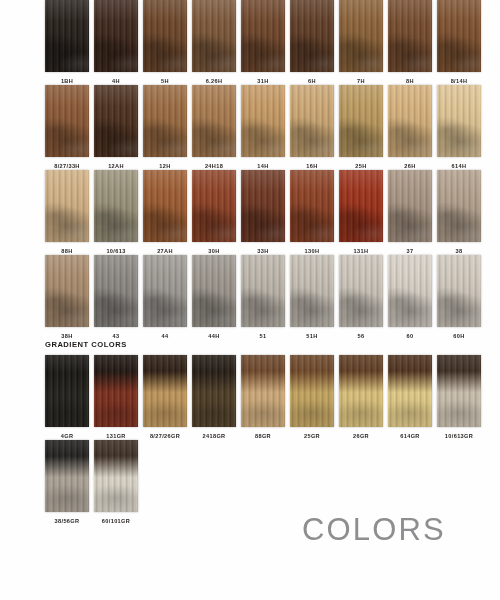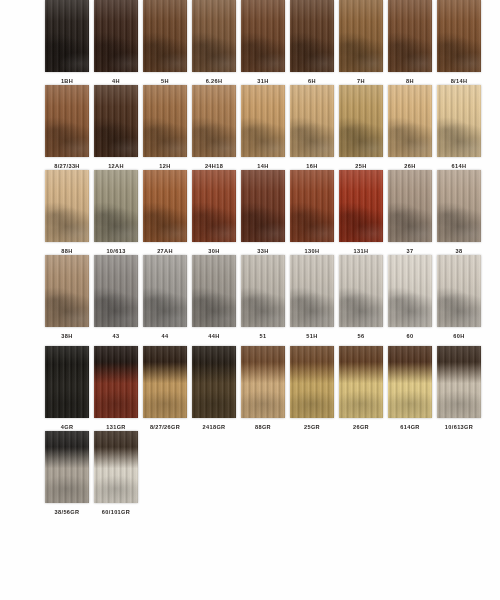--- a/index.html
+++ b/index.html
@@ -272,20 +272,21 @@
           <div class="swatch-chip" style="background-color: rgb(217, 210, 199);"></div>
           <div class="swatch-label">60</div>
         </div>
         <div class="swatch-cell">
           <div class="swatch-chip" style="background-color: rgb(210, 202, 190);"></div>
           <div class="swatch-label">60H</div>
         </div>
       </div>
     </div>
 
+  <div class="section-heading">GRADIENT COLORS</div>
 
   <div class="spacer-sm"></div>
 
   <div id="gradient-rows">
       <div class="swatch-row">
         <div class="swatch-cell">
           <div class="swatch-chip gradient" style="background: linear-gradient(rgb(23, 21, 17) 0%, rgb(23, 21, 17) 22%, rgb(34, 32, 27) 52%, rgb(34, 32, 27) 100%);"></div>
           <div class="swatch-label">4GR</div>
         </div>
         <div class="swatch-cell">
@@ -326,14 +327,15 @@
           <div class="swatch-chip gradient" style="background: linear-gradient(rgb(30, 28, 26) 0%, rgb(30, 28, 26) 22%, rgb(176, 167, 154) 52%, rgb(176, 167, 154) 100%);"></div>
           <div class="swatch-label">38/56GR</div>
         </div>
         <div class="swatch-cell">
           <div class="swatch-chip gradient" style="background: linear-gradient(rgb(58, 44, 32) 0%, rgb(58, 44, 32) 22%, rgb(224, 218, 205) 52%, rgb(224, 218, 205) 100%);"></div>
           <div class="swatch-label">60/101GR</div>
         </div>
       </div>
     </div>
 
+  <div class="wordmark">COLORS</div>
 
 </div>
 
 </body></html>

